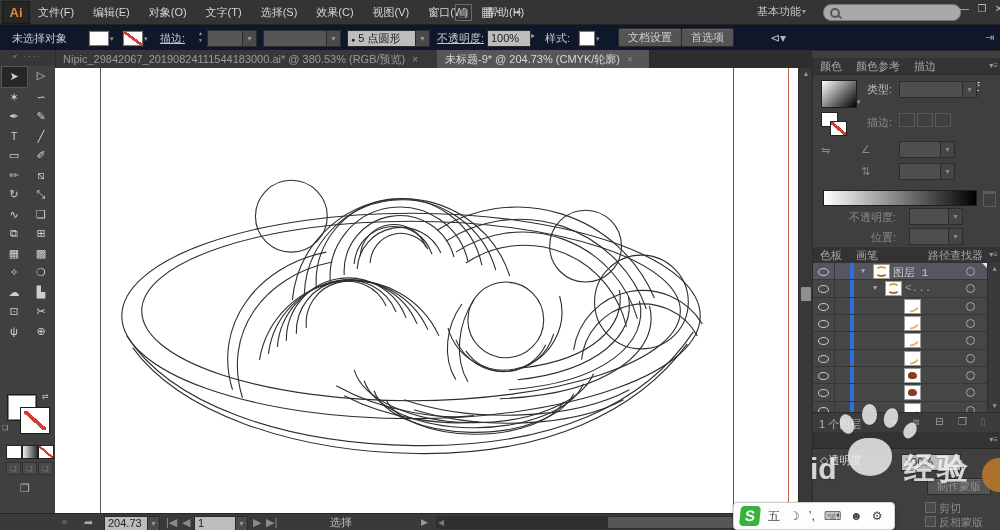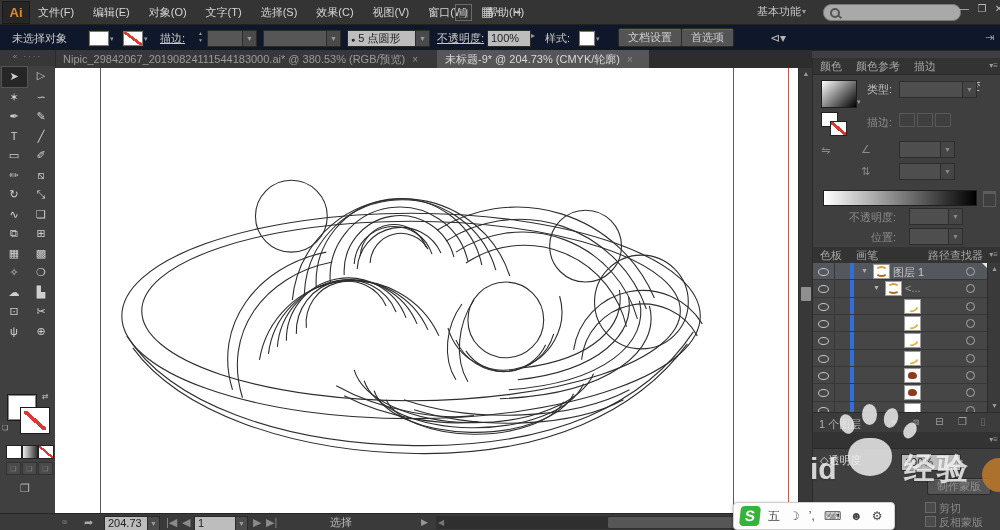--- a/index.html
+++ b/index.html
@@ -342,21 +342,21 @@
   </div>
 
   <div style="position:absolute;left:0;top:189px;width:188px;height:185px;">
     <div class="ptabs">
       <span class="ptab">色板</span>
       <span class="ptab">画笔</span>
       <span class="ptab active">图层</span>
       <span class="ptab">路径查找器</span>
       <span class="pmenu">▾≡</span>
     </div>
-    <div style="position:absolute;left:0;top:16px;width:188px;height:149px;">
+    <div style="position:absolute;left:0;top:16px;width:188px;height:149px;font-family:Liberation Mono, monospace;">
       <div class="lrow selected">
         <span class="eyecell">
             <span class="eye"></span>
           </span>
         <span class="selbar"></span>
         <span class="exp" style="left:48px;">▼</span>
         <span class="thumb" style="left:60px;" data-thumb="spaghetti"></span>
         <span class="lname" style="left:80px;">图层 1</span>
         <span class="target"></span>
         <span style="position:absolute;right:13px;top:0;width:0;height:0;border-left:6px solid transparent;border-top:6px solid #e8e8e8;"></span>

